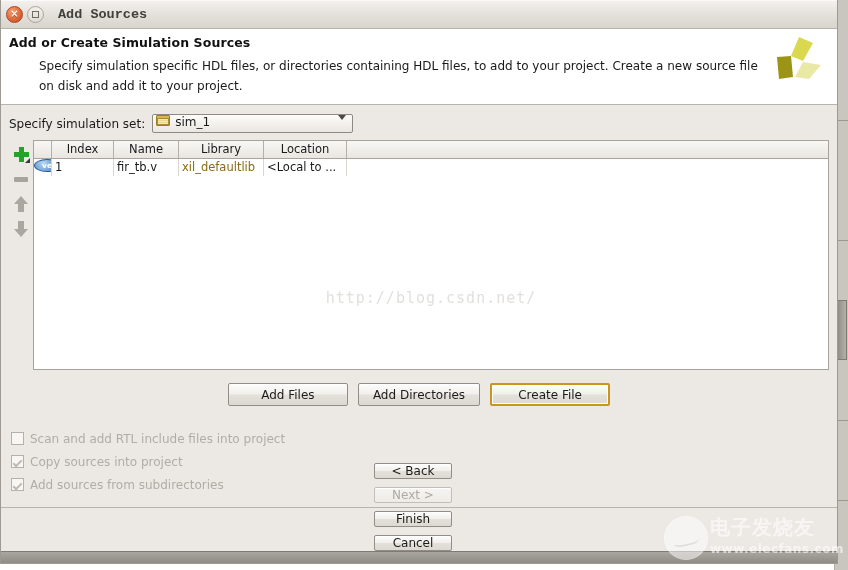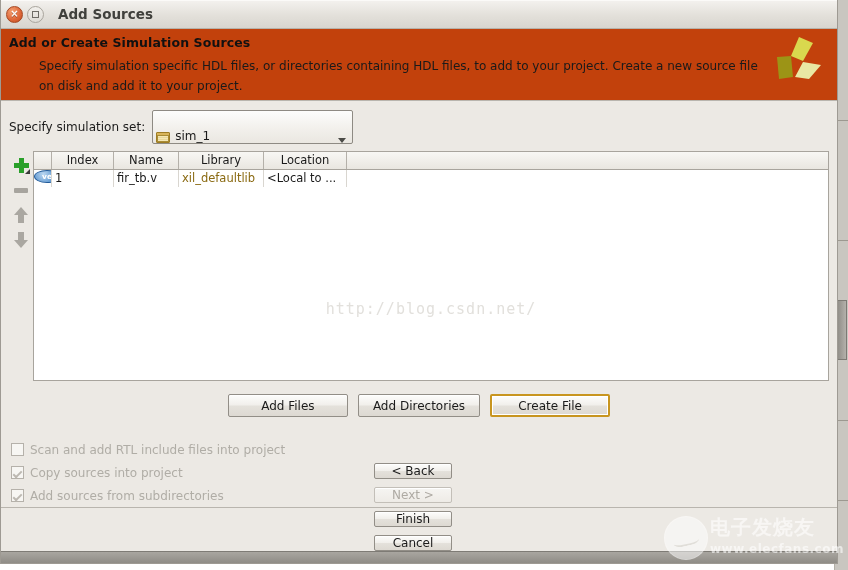--- a/index.html
+++ b/index.html
@@ -107,25 +107,26 @@
   .tb-max .sq {
     width: 7px; height: 7px;
     border: 1px solid #6f6c66;
     box-sizing: border-box;
   }
   #title-text {
     margin-left: 10px;
     font-size: 13.5px;
     font-weight: bold;
     color: #40403c;
+    font-family: Liberation Mono, monospace;
   }
 
   
   #header {
-    background: #c2410c;
+    background: #ffffff;
     border-bottom: 1px solid #b9b5ae;
     padding: 6px 10px 8px 8px;
     position: relative;
     min-height: 66px;
     box-sizing: border-box;
   }
   #header-title {
     font-size: 12.5px;
     font-weight: bold;
     color: #111;
@@ -162,27 +163,27 @@
     align-items: center;
     margin-top: 9px;
     margin-bottom: 7px;
   }
   #simset-label {
     font-size: 12px;
     margin-right: 7px;
   }
   #simset-combo {
     width: 201px;
-    height: 34px;
+    height: 19px;
     background: linear-gradient(to bottom,#fdfdfc 0%, #f3f1ed 50%, #eae7e1 100%);
     border: 1px solid #8e8a83;
     border-radius: 2px;
     box-sizing: border-box;
     display: flex;
-    align-items: flex-end;
+    align-items: flex-start;
     padding: 0 3px;
     position: relative;
   }
   .folder-icon {
     width: 14px; height: 11px;
     position: relative;
     margin-right: 5px;
     flex: 0 0 auto;
   }
   .folder-icon .back {

